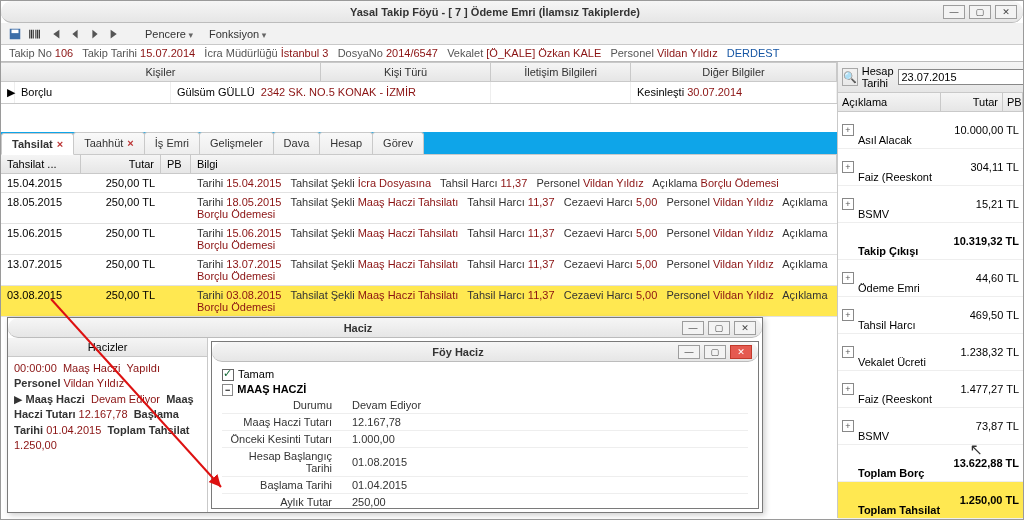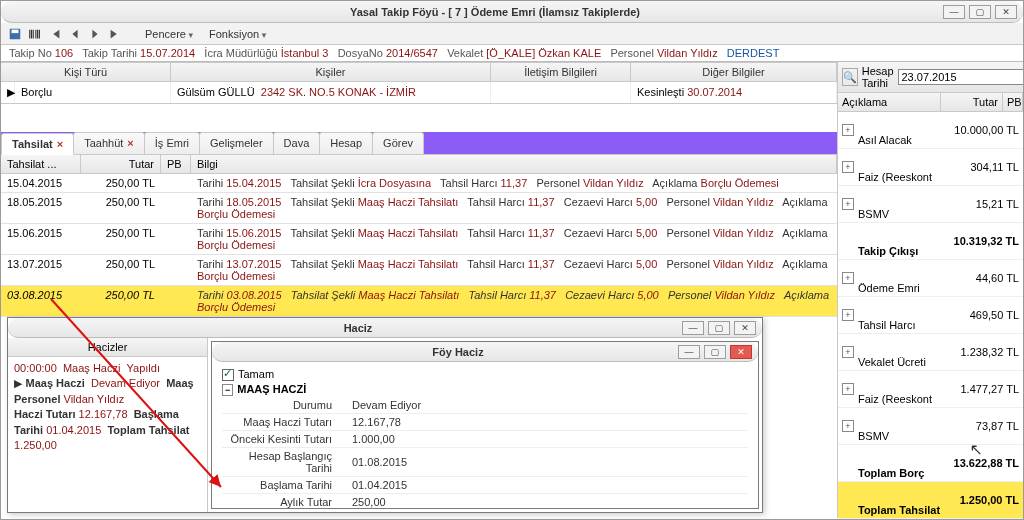--- a/index.html
+++ b/index.html
@@ -29,29 +29,29 @@
 .rightpane .rhdr { display:flex; background:linear-gradient(#f5f5f5,#e6e6e6); border-bottom:1px solid #c9c9c9; }
 .rightpane .rhdr > div { padding:3px 4px; border-right:1px solid #c9c9c9; }
 .rightrow { display:flex; padding:2px 4px; border-bottom:1px solid #eee; align-items:center; }
 .rightrow.hl { background:#ffe851; font-weight:bold; }
 .rightrow .plus { width:12px; height:12px; border:1px solid #888; font-size:9px; line-height:10px; text-align:center; margin-right:4px; color:#555; }
 .rightrow .rname { flex:1;margin-top:20px; }
 .rightrow .rval { width:72px; text-align:right; }
 .rightrow.strong .rname, .rightrow.strong .rval { font-weight:bold; }
 .partygrid { display:flex; border-bottom:1px solid #c9c9c9; }
 .partygrid > div { padding:4px 6px; border-right:1px solid #eee; }
-.tabs { display:flex; border-bottom:1px solid #c9c9c9; background:#8b5cf6; margin-top:28px; }
+.tabs { display:flex; border-bottom:1px solid #c9c9c9; background:#0ea5e9; margin-top:28px; }
 .tab { padding:4px 10px; border:1px solid #c9c9c9; border-bottom:none; margin-right:-1px; background:linear-gradient(#f9f9f9,#ededed); color:#333; border-radius:3px 3px 0 0; }
 .tab.active { background:#fff; font-weight:bold; border-bottom:1px solid #fff; position:relative; top:1px; }
 .tab .x { color:#b33; margin-left:4px; font-weight:bold; }
 .subhead { display:flex; background:linear-gradient(#f5f5f5,#e6e6e6); border-bottom:1px solid #c9c9c9; }
 .subhead > div { padding:3px 6px; border-right:1px solid #c9c9c9; }
 .tahrow { display:flex; border-bottom:1px solid #e2e2e2; }
 .tahrow > div { padding:3px 6px; }
-.tahrow.hl { background:#ffe851;font-style:italic; }
+.tahrow.hl { background:#ffe851; }
 .bilgi .lbl { color:#333; }
 .bilgi .val { color:#8a1212; }
 
 .hacizwin { position:absolute; left:6px; top:316px; width:756px; height:196px; border:1px solid #7a7a7a; background:#fff; box-shadow:2px 2px 6px rgba(0,0,0,0.2); }
 .hacizwin .titlebar { height:20px; }
 .hacizbody { display:flex; height:calc(100% - 20px); }
 .hacizleft { width:200px; border-right:1px solid #c9c9c9; display:flex; flex-direction:column; }
 .hacizleft .hhead { background:linear-gradient(#f5f5f5,#e6e6e6); padding:3px 6px; text-align:center; border-bottom:1px solid #c9c9c9; }
 .hacizleft .hcontent { padding:4px 6px; font-size:10.5px; line-height:1.4; color:#333; }
 .hacizleft .hcontent .v { color:#8a1212; }
@@ -128,22 +128,22 @@
   <span class="lbl">DosyaNo</span> <span class="val">2014/6547</span>&nbsp;&nbsp;
   <span class="lbl">Vekalet</span> <span class="val">[Ö_KALE] Özkan KALE</span>&nbsp;&nbsp;
   <span class="lbl">Personel</span> <span class="val">Vildan Yıldız</span>&nbsp;&nbsp;
   <span class="link">DERDEST</span>
 </div>
 
 <div class="maincols">
   <div class="leftpane">
 
     <div class="grid-head">
+      <div style="width:320px">Kişiler</div>
       <div style="width:170px">Kişi Türü</div>
-      <div style="width:320px">Kişiler</div>
       <div style="width:140px">İletişim Bilgileri</div>
       <div style="flex:1">Diğer Bilgiler</div>
     </div>
     <div class="partygrid">
       <div style="width:14px">▶</div>
       <div style="width:156px">Borçlu</div>
       <div style="width:320px"><span>Gülsüm GÜLLÜ</span>&nbsp;&nbsp;<span style="color:#8a1212">2342 SK. NO.5   KONAK   - İZMİR</span></div>
       <div style="width:140px"></div>
       <div style="flex:1"><span class="lbl">Kesinleşti</span> <span style="color:#8a1212">30.07.2014</span></div>
     </div>
@@ -319,22 +319,22 @@
       <div class="winbtn">—</div>
       <div class="winbtn">▢</div>
       <div class="winbtn">✕</div>
     </div>
   </div>
   <div class="hacizbody">
     <div class="hacizleft">
       <div class="hhead">Hacizler</div>
       <div class="hcontent">
         <div><span class="v">00:00:00</span>&nbsp;&nbsp;<span class="v">Maaş Haczi</span>&nbsp;&nbsp;<span class="v">Yapıldı</span></div>
+        <div><b>Personel</b> <span class="v">Vildan Yıldız</span></div>
         <div>▶ <b>Maaş Haczi</b>&nbsp;&nbsp;<span class="v">Devam Ediyor</span>&nbsp;&nbsp;<b>Maaş</b></div>
-        <div><b>Personel</b> <span class="v">Vildan Yıldız</span></div>
         <div><b>Haczi Tutarı</b> <span class="v">12.167,78</span>&nbsp;&nbsp;<b>Başlama</b></div>
         <div><b>Tarihi</b> <span class="v">01.04.2015</span>&nbsp;&nbsp;<b>Toplam Tahsilat</b></div>
         <div><span class="v">1.250,00</span></div>
       </div>
     </div>
     <div class="hacizright">
       <div class="foywin">
         <div class="titlebar">
           <span style="width:20px"></span>
           <span class="title">Föy Haciz</span>

